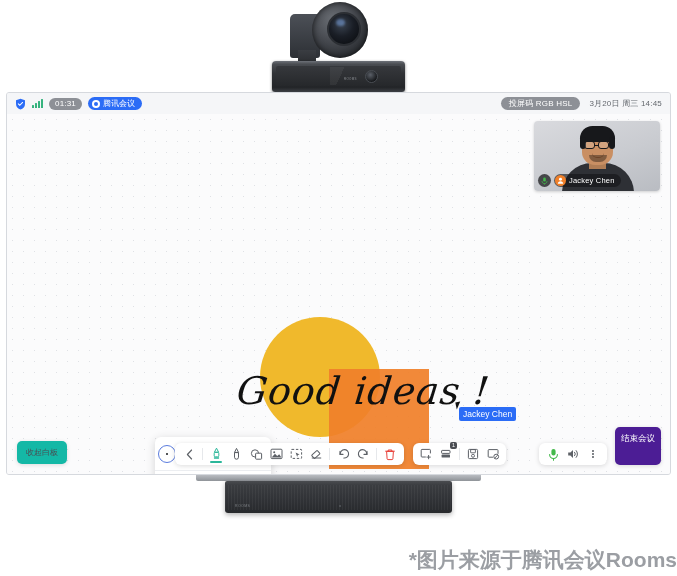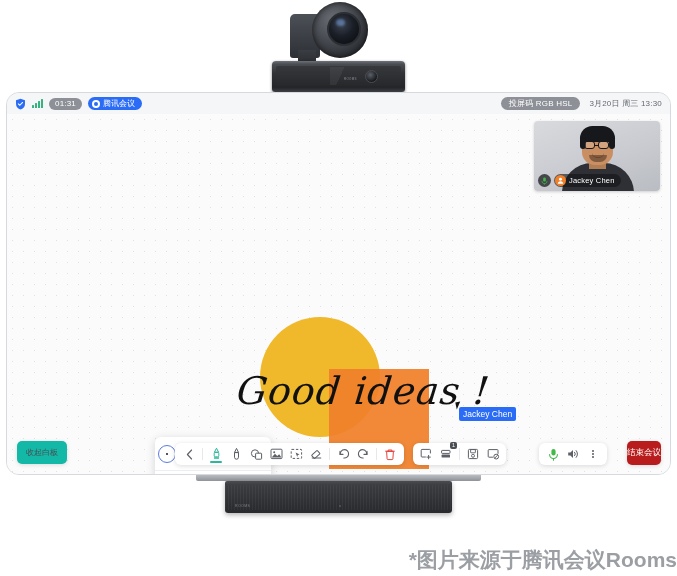--- a/index.html
+++ b/index.html
@@ -59,21 +59,21 @@
   }
   .cam-brand {
     position:absolute; left:72px; top:77px; font-size:3px; color:#8a8d92; letter-spacing:.3px;
   }
 
   
   .display {
     position:absolute; left:6px; top:92px; width:665px; height:383px;
     background:#f5f6f8;
     border:1px solid #d6d9de;
-    border-radius:13px;
+    border-radius:3px;
     overflow:hidden;
   }
   
   .statusbar {
     position:absolute; left:0; top:0; width:100%; height:21px;
     background:#f5f6f8; display:flex; align-items:center;
   }
   .sb-left { position:absolute; left:8px; display:flex; align-items:center; gap:6px; }
   .shield-ico { width:11px; height:12px; }
   .signal { display:flex; align-items:flex-end; gap:1px; height:9px; }
@@ -243,22 +243,22 @@
     font-size:5.5px; line-height:7px; padding:0 2px; border-radius:2px;
   }
 
   .meet-toolbar {
     position:absolute; right:63px; bottom:9px;
     background:#fff; border-radius:6px; box-shadow:0 1px 5px rgba(0,0,0,.14);
     display:flex; align-items:center; height:22px; padding:0 4px;
   }
   .end-btn {
     position:absolute; right:9px; bottom:9px;
-    background:#b91c1c; color:#fff; border-radius:5px;
-    font-size:8.5px; line-height:22px; height:24px; padding:0 0;
+    background:#4c1d95; color:#fff; border-radius:5px;
+    font-size:8.5px; line-height:22px; height:38px; padding:0 6px;
     box-shadow:0 1px 4px rgba(0,0,0,.14);
   }
   .dots3 { display:flex; flex-direction:column; gap:1.6px; align-items:center; }
   .dots3 i { width:1.8px; height:1.8px; border-radius:50%; background:#5c6066; display:block; }
 
   
   .sb-shadow {
     position:absolute; left:196px; top:475px; width:285px; height:6px;
     background:linear-gradient(180deg,#b9bcc1,#8f9398);
     border-radius:0 0 2px 2px;
@@ -316,21 +316,21 @@
             <i></i>
           </div>
         <div class="timer">01:31</div>
         <div class="share-badge">
           <span class="dot"></span>
           <span>腾讯会议</span>
         </div>
       </div>
       <div class="sb-right">
         <div class="cast-badge">投屏码 RGB HSL</div>
-        <div class="sb-time">3月20日 周三 13:30</div>
+        <div class="sb-time">3月20日 周三 14:45</div>
       </div>
     </div>
 
     <div class="board">
       <div class="circle-shape"></div>
       <div class="square-shape"></div>
       <div class="handwriting">Good ideas !</div>
       <div class="cursor-tag">
         <div class="ptr"></div>
         <div class="lbl">Jackey Chen</div>

